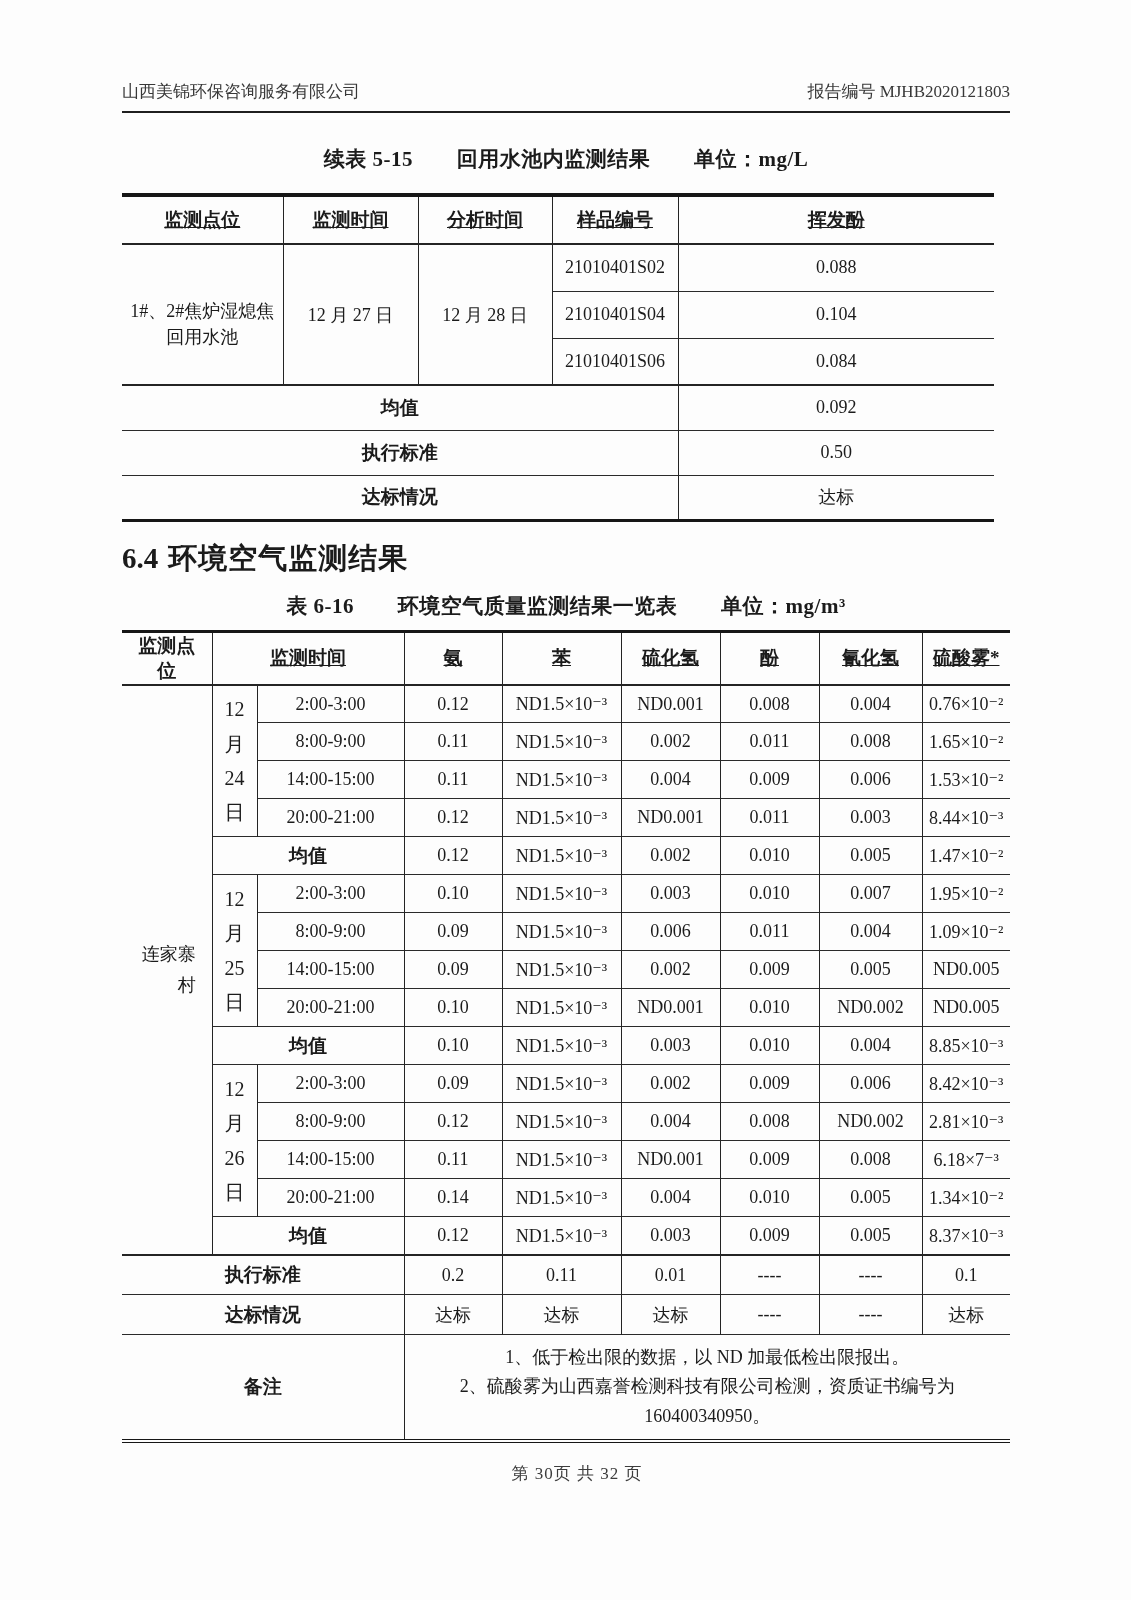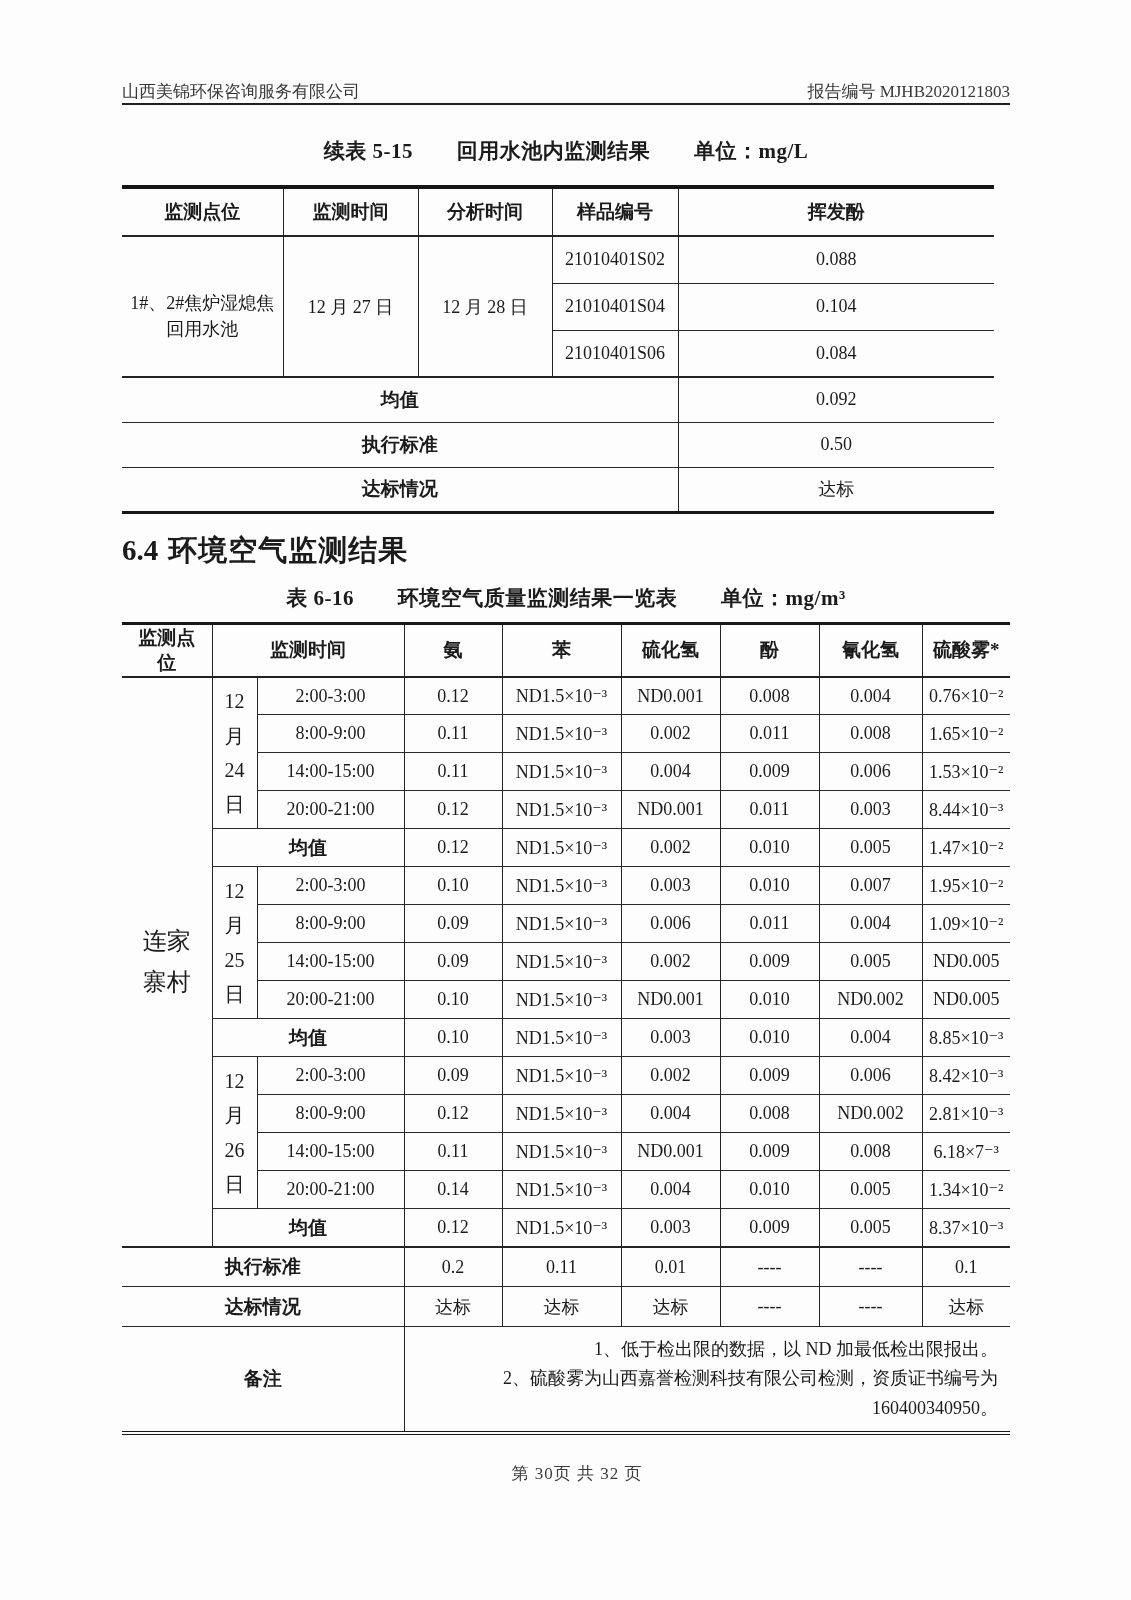--- a/index.html
+++ b/index.html
@@ -11,40 +11,40 @@
     font-family:"Liberation Serif","DejaVu Serif",serif;
     color:#1b1b1b;
     margin:0 auto;
     overflow:hidden;
   }
   .content { position:absolute; left:122px; top:0; width:888px; }
 
   
   .run-head {
     display:flex; justify-content:space-between; align-items:flex-end;
-    padding-top:80px; padding-bottom:0;
+    padding-top:80px; padding-bottom:8px;
     border-bottom:2px solid #1f1f1f;
     font-size:17px; color:#383838;
   }
 
   
   .t-caption { text-align:center; font-weight:bold; font-size:21px; margin-top:32px; letter-spacing:0.5px; }
   .t-caption .seg { margin:0 19px; }
 
   
   table { border-collapse:collapse; table-layout:fixed; }
   td, th {
     border-left:1.5px solid #242424;
     border-top:1px solid #2a2a2a;
     text-align:center; vertical-align:middle;
     font-size:18px; font-weight:normal;
     padding:0 2px;
     overflow:hidden;
   }
-  tr:first-child > td, tr:first-child > th { border-top:none; }
+  tr:first-child > td, tr:first-child > th { border-top:none;text-decoration:underline; }
   .no-l { border-left:none !important; }
   th { font-weight:bold; font-size:19px; }
 
   
   .t1 { width:872px; margin-top:20px; border-top:4px solid #161616; border-bottom:3px solid #161616; }
   .t1 .hdr th { height:49px; border-bottom:2px solid #242424; }
   .t1 .smp td { height:47px; }
   .t1 .sum td { height:45px; }
   .t1 .sum .lbl { font-weight:bold; font-size:19px; }
   .t1 tr.sum-first td { border-top:2px solid #242424; }
@@ -52,26 +52,26 @@
 
   
   .section-head { font-size:29px; font-weight:bold; margin-top:17px; letter-spacing:1px; }
   .section-head .num { margin-right:10px; letter-spacing:0; }
 
   
   .t2 { width:888px; margin-top:10px; border-top:3px solid #161616; border-bottom:4px double #161616; }
   .t2 th { height:52px; border-bottom:2px solid #242424; }
   .t2 td { height:38px; }
   .t2 .hwrap { display:inline-block; max-width:64px; line-height:1.35; }
-  .t2 .site-cell span { display:inline-block; max-width:58px; line-height:1.7; font-size:24px; }
+  .t2 .site-cell span { display:inline-block; max-width:58px; line-height:1.7; font-size:18px;text-align:right; }
   .t2 .date-cell { font-size:20px; line-height:1.72; padding:4px 0; }
   .t2 .lbl { font-weight:bold; font-size:19px; }
   .t2 tr.std td { border-top:2px solid #242424; height:40px; }
   .t2 tr.ach td { height:40px; }
-  .t2 td.remark-content { text-align:right; padding:8px 12px; line-height:1.62; }
+  .t2 td.remark-content { text-align:center; padding:8px 12px; line-height:1.62; }
   .t2 .remark-line { display:block; }
   .t2 tr.rem td { height:96px; }
 
   
   .page-footer {
     position:absolute; top:1462px; left:0; width:100%;
     text-align:center; font-size:17px; color:#3d3d3d; letter-spacing:1px;padding-left:23px;
   }
 </style>
 </head>

